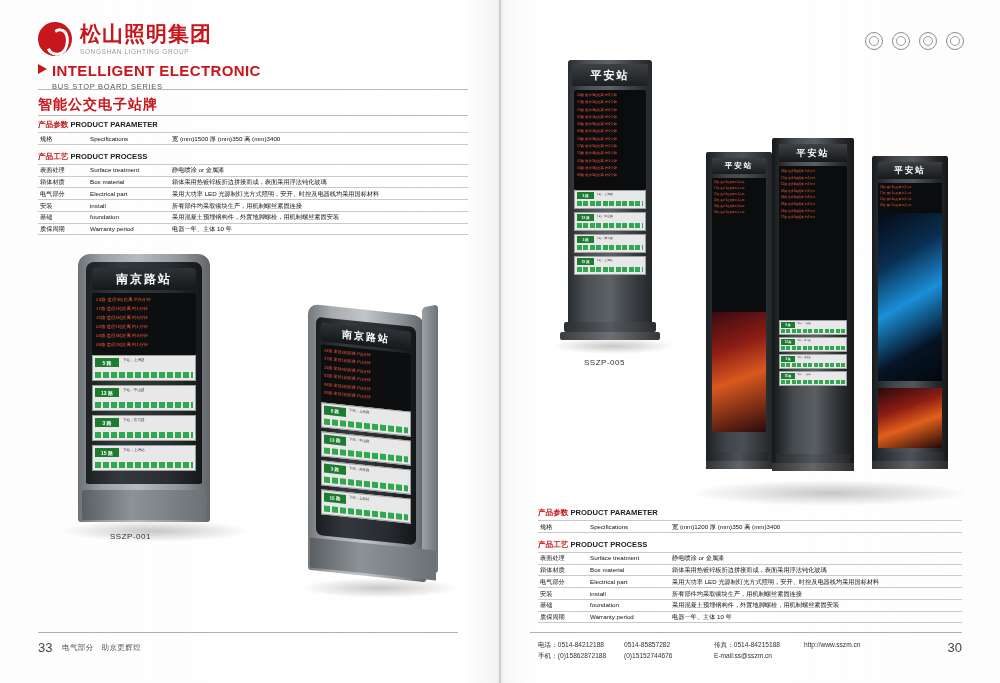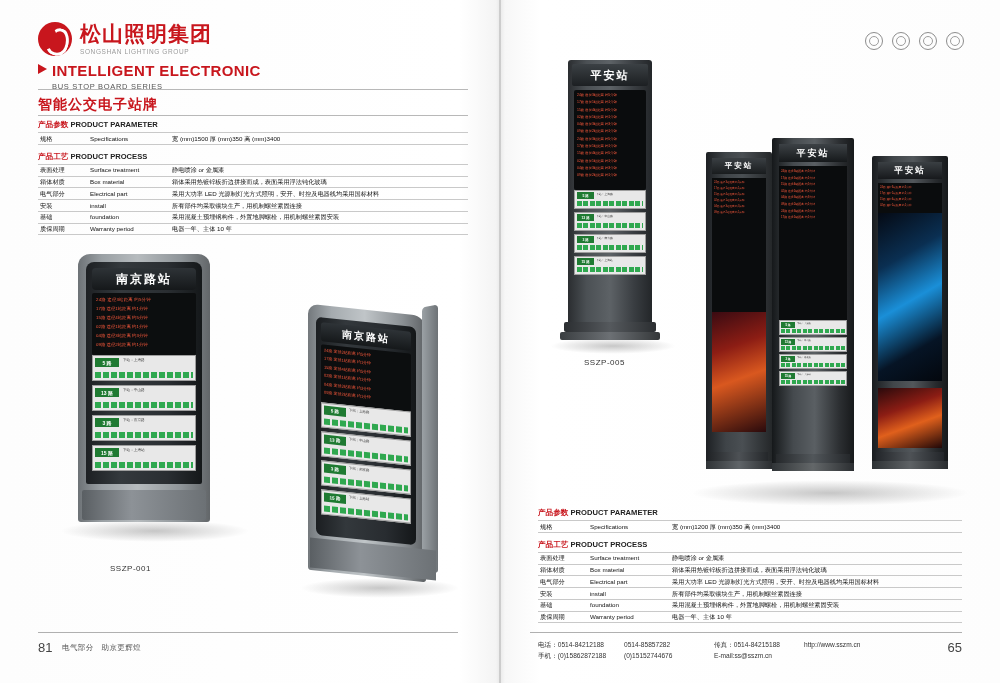--- a/index.html
+++ b/index.html
@@ -275,21 +275,21 @@
           <div class="route-no" style="position:absolute;left:2px;top:2px;width:24px;height:9px;font-size:5px;display:flex;align-items:center;justify-content:center;">15 路</div>
           <div style="position:absolute;left:30px;top:2px;font-size:3.6px;color:#333;">下站：上海站</div>
           <div style="position:absolute;left:2px;bottom:2px;right:2px;height:6px;background:repeating-linear-gradient(to right,#2fa84f 0 6px,#e8e8e8 6px 8px);"></div>
         </div>
       </div>
     </div>
 
     <div style="position:absolute;left:4px;top:236px;width:124px;height:30px;
                 background:linear-gradient(to right,#5a5f63,#8d9297 40%,#6c7175 100%);border-radius:2px;"></div>
   </div>
-  <div class="cap" style="left:110px;top:532px;margin-top:32px;">SSZP-001</div>
+  <div class="cap" style="left:110px;top:532px;">SSZP-001</div>
 
   <div class="ground-shadow" style="left:300px;top:578px;width:160px;height:20px;"></div>
   <div class="art" style="left:308px;top:300px;width:130px;height:282px;">
     <div style="position:absolute;left:0;top:10px;width:118px;height:266px;border-radius:10px 14px 3px 3px;
                 transform:skewY(6deg);
                 background:linear-gradient(to right,#73787c 0%,#a5abaf 20%,#c0c5c8 48%,#8b9094 80%,#5d6164 100%);"></div>
     <div style="position:absolute;left:8px;top:22px;width:100px;height:218px;border-radius:6px;transform:skewY(6deg);
                 background:linear-gradient(to right,#1b1e21,#33383c 30%,#282c30 70%,#141719);">
       <div style="position:absolute;left:5px;top:5px;width:90px;height:19px;border-radius:3px;
                   background:linear-gradient(to bottom,#2e3337,#15181a);display:flex;align-items:center;justify-content:center;">
@@ -465,22 +465,22 @@
     <div style="position:absolute;left:6px;top:57px;width:64px;height:168px;
                 background:linear-gradient(150deg,#050a14 0%,#0a2f52 28%,#1a8fd8 52%,#061425 78%,#03070d 100%);"></div>
     <div style="position:absolute;left:6px;top:232px;width:64px;height:60px;
                 background:linear-gradient(160deg,#2a0a0c 0%,#8c1d14 35%,#e0601c 60%,#1f0708 100%);"></div>
     <div style="position:absolute;left:4px;top:296px;width:68px;height:9px;background:linear-gradient(to right,#23262a,#4e5256,#23262a);"></div>
     <div style="position:absolute;left:0;top:305px;width:76px;height:8px;background:linear-gradient(to right,#2e3235,#5e6265,#292c2f);"></div>
   </div>
 
   <div class="foot-rule-l"></div>
   <div class="foot-rule-r"></div>
-  <div class="pg pg-l">81</div>
-  <div class="pg pg-r">65</div>
+  <div class="pg pg-l">33</div>
+  <div class="pg pg-r">30</div>
   <div class="foot-l">电气部分　助京更辉煌</div>
 
   <div class="foot-r">
     <div>
       <span class="col c-a"><span>电话：</span><span>0514-84212188</span></span><span class="col c-b">0514-85857282</span><span class="col c-c"><span>传真：</span><span>0514-84215188</span></span><span class="col">http://www.sszm.cn</span>
     </div>
     <div>
       <span class="col c-a"><span>手机：</span><span>(0)15862872188</span></span><span class="col c-b">(0)15152744676</span><span class="col">E-mail:ss@sszm.cn</span>
     </div>
   </div>

